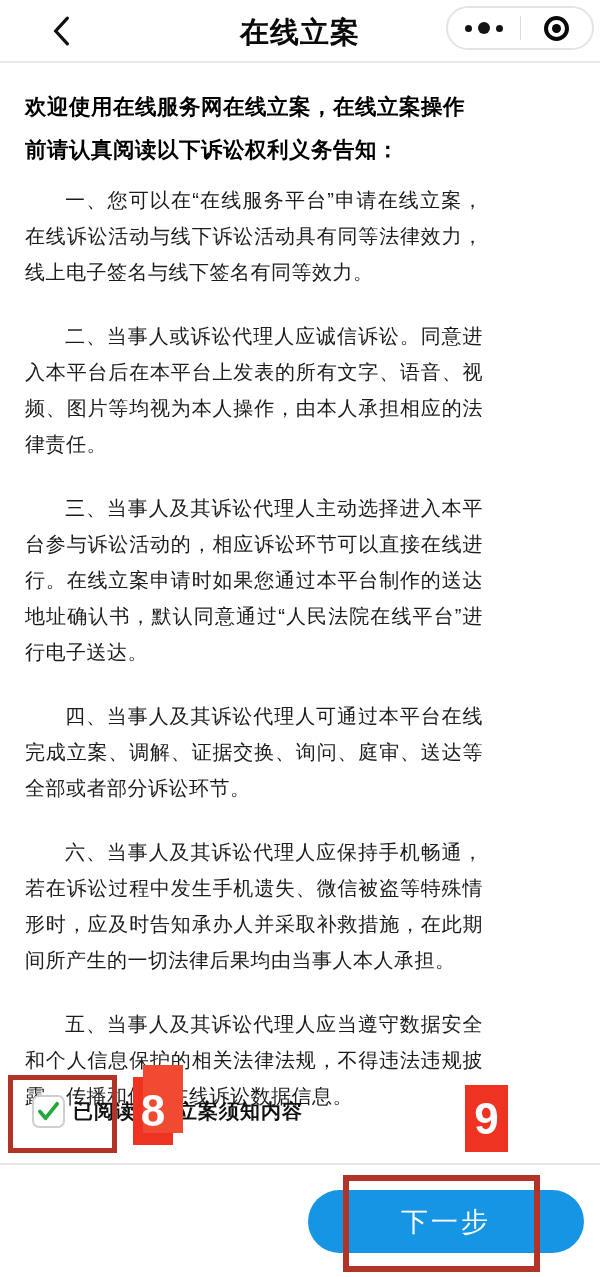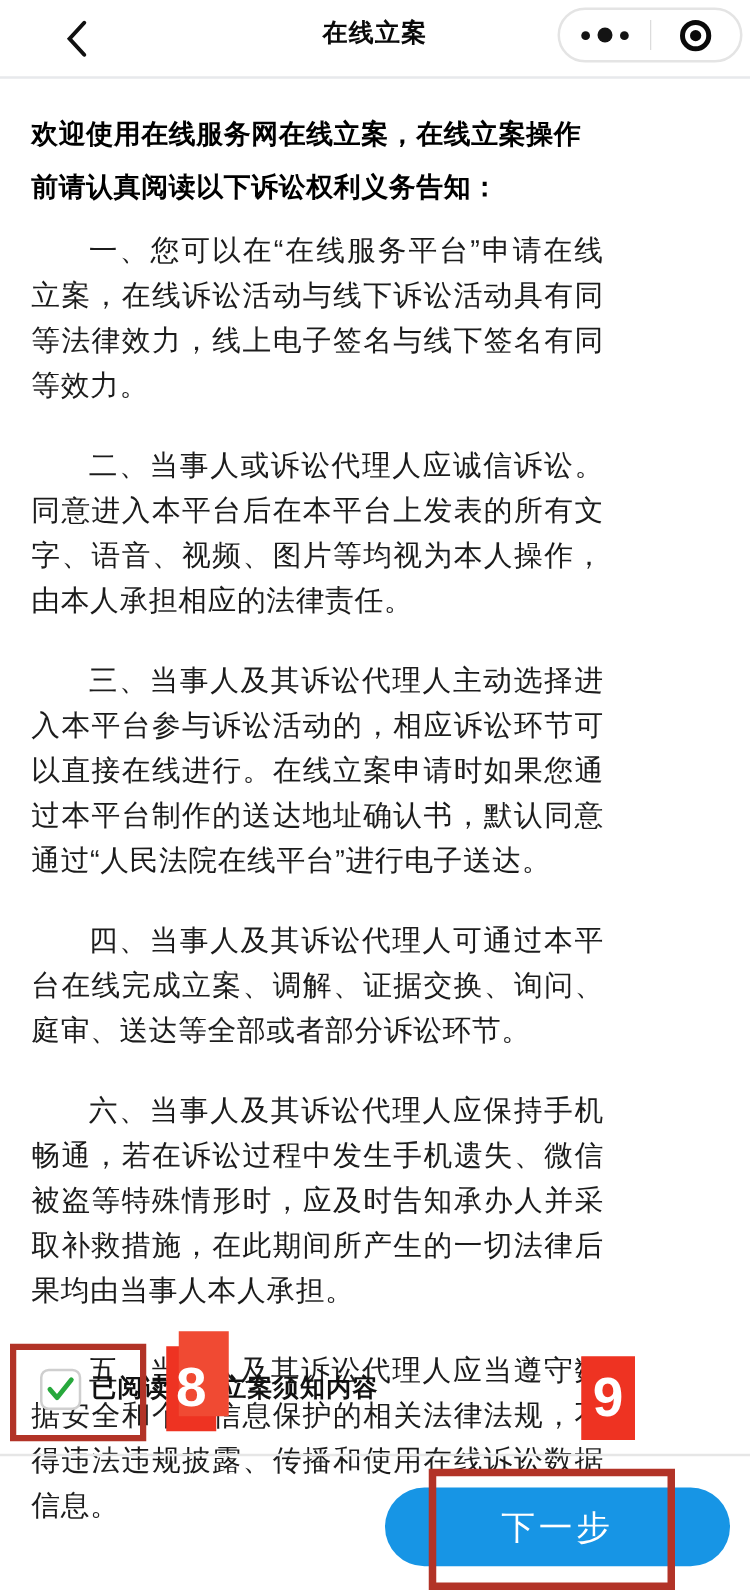--- a/index.html
+++ b/index.html
@@ -6,21 +6,21 @@
   .page{
     position:relative;width:600px;height:1277px;margin:0 auto;background:#fff;overflow:hidden;
     font-family:"Liberation Sans","DejaVu Sans",sans-serif;color:#1f1f1f;
   }
   
   .header{position:absolute;top:0;left:0;width:600px;height:61px;background:#fff;}
   .header-divider{position:absolute;top:61px;left:0;width:600px;height:2px;background:#e7e9ec;}
   .back-btn{position:absolute;left:48px;top:15px;width:26px;height:32px;cursor:pointer;}
   .page-title{
     position:absolute;left:0;top:13px;width:600px;text-align:center;
-    font-size:20px;font-weight:700;color:#0a0a0a;letter-spacing:1px;
+    font-size:29px;font-weight:700;color:#0a0a0a;letter-spacing:1px;
   }
   .capsule{
     position:absolute;right:6px;top:6px;width:148px;height:44px;
     border:2px solid #e4e4e4;border-radius:23px;background:#fff;
     display:flex;align-items:center;box-sizing:border-box;
   }
   .capsule-half{flex:1;display:flex;align-items:center;justify-content:center;height:100%;cursor:pointer;}
   .capsule-divider{width:1px;height:24px;background:#dcdcdc;}
   .dots{display:flex;align-items:center;gap:6px;}
   .dot-s{width:7px;height:7px;border-radius:50%;background:#141414;}
@@ -33,21 +33,21 @@
     content:"";position:absolute;left:50%;top:50%;width:9px;height:9px;margin:-4.5px 0 0 -4.5px;
     border-radius:50%;background:#0a0a0a;
   }
   
   .content{position:absolute;top:62px;left:0;width:508px;padding:24px 25px 0;box-sizing:border-box;}
   .intro{
     margin:0 0 10px;font-size:21.5px;line-height:43px;font-weight:700;color:#000;
     letter-spacing:0.5px;
   }
   .para{
-    margin:0 0 28px;font-size:23px;line-height:36px;color:#1c1c1c;
+    margin:0 0 28px;font-size:20px;line-height:36px;color:#1c1c1c;
     text-indent:2em;letter-spacing:0.5px;text-align:justify;
   }
   
   .agree-row{position:absolute;top:0;left:0;width:600px;height:0;}
   .checkbox{
     position:absolute;left:32px;top:1095px;width:33px;height:33px;box-sizing:border-box;
     border:2px solid #cfcfcf;border-radius:7px;background:#fff;cursor:pointer;
     display:flex;align-items:center;justify-content:center;
   }
   .agree-label-left,.agree-label-right{

